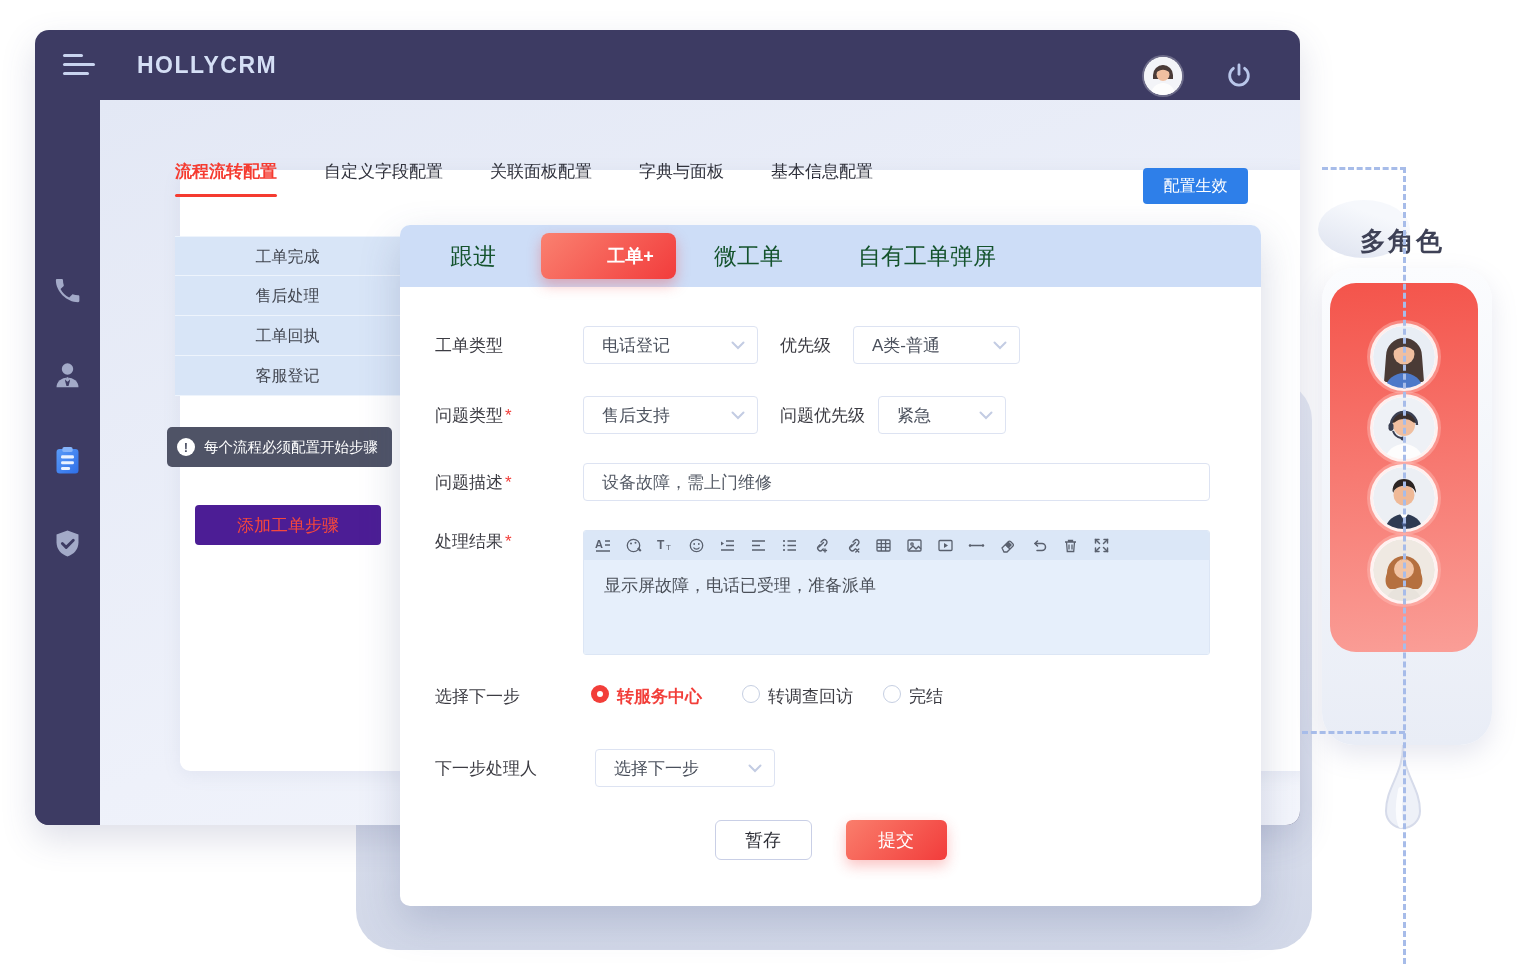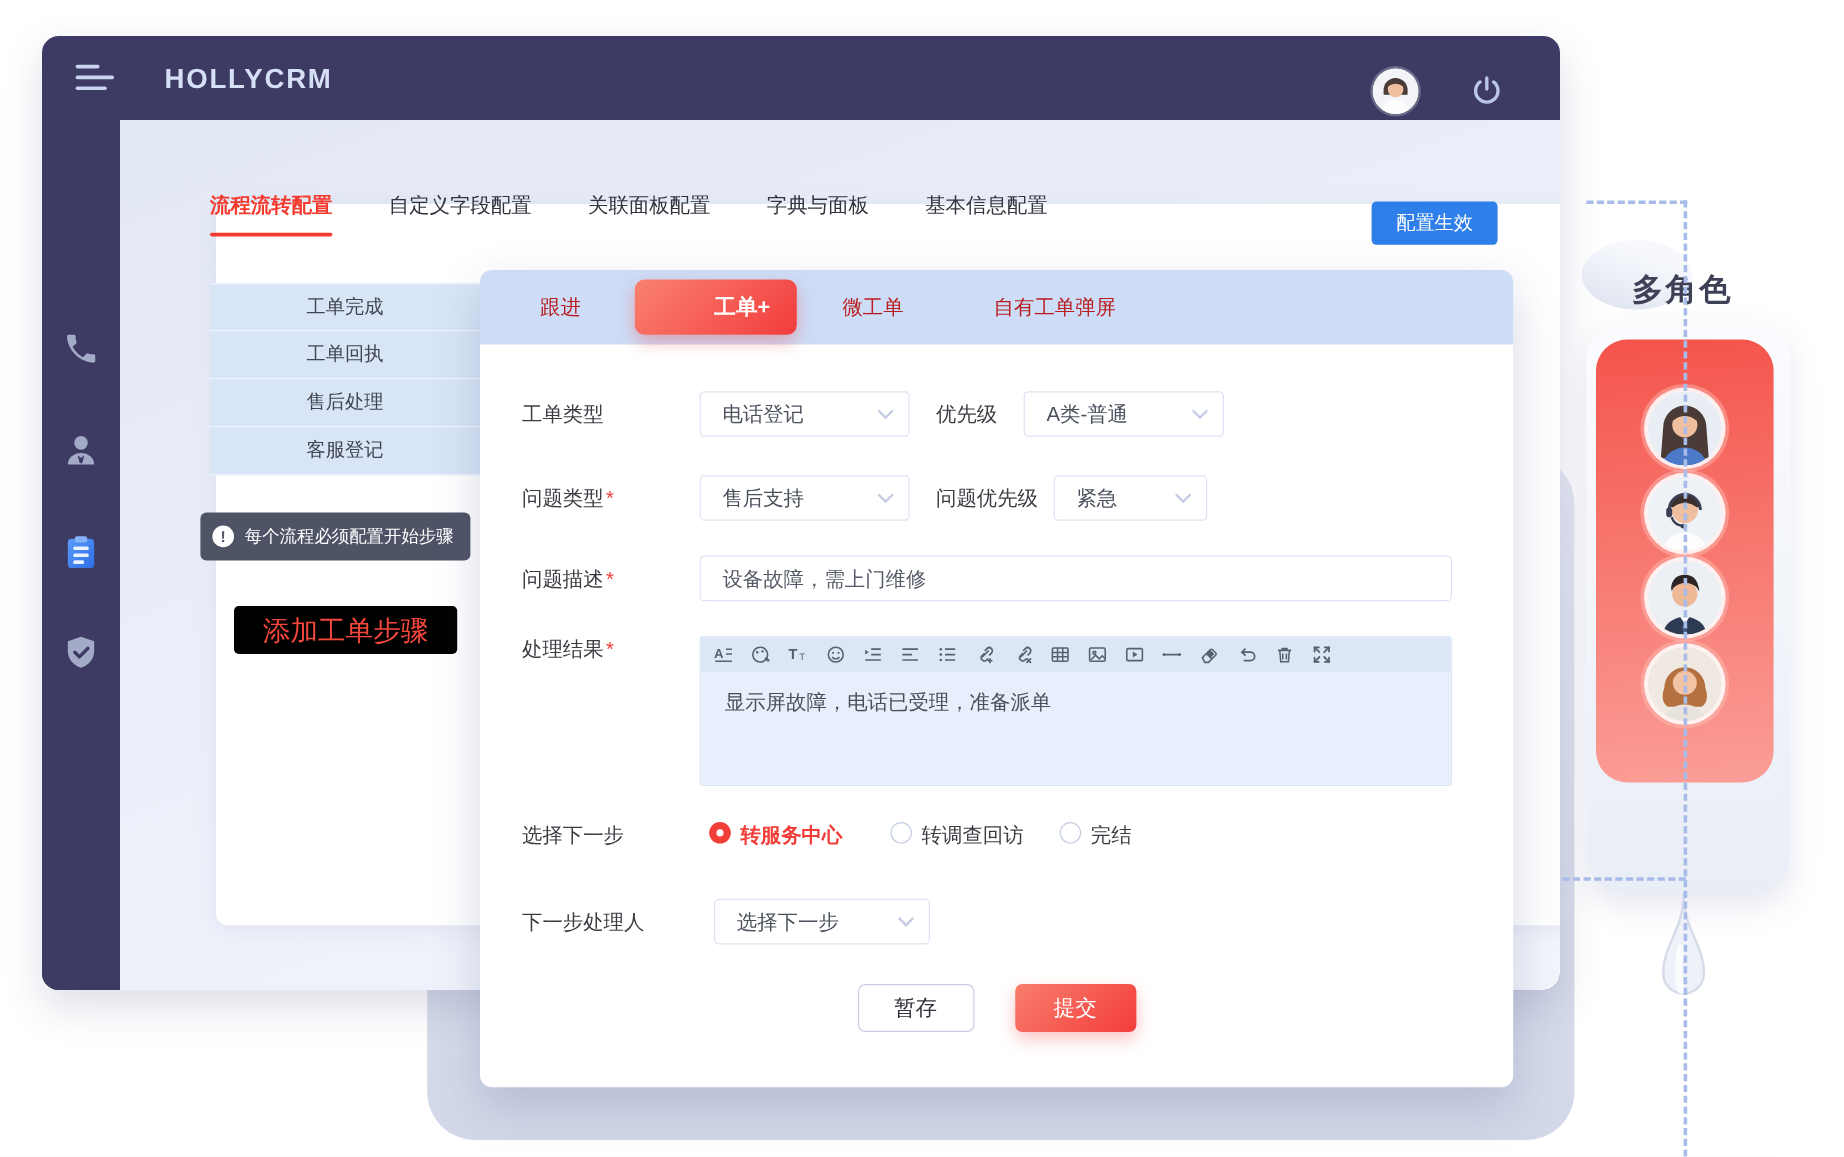--- a/index.html
+++ b/index.html
@@ -54,28 +54,28 @@
   .wf-item:first-child { border-top:1px solid #eef4fc; }
 
   
   .tip { position:absolute; left:167px; top:427px; height:40px; padding:0 14px 0 10px; z-index:3;
     background:#4f5366; border-radius:5px; display:flex; align-items:center; gap:9px; }
   .tip-ic { width:18px; height:18px; border-radius:50%; background:#fff; color:#4f5366;
     font-weight:bold; font-size:13px; display:flex; align-items:center; justify-content:center; }
   .tip-text { color:#fff; font-size:14.5px; white-space:nowrap; }
 
   .add-step { position:absolute; left:195px; top:505px; width:186px; height:40px; z-index:3;
-    background:#000000; color:#f5473c; font-size:23px; border:none; border-radius:4px; cursor:pointer; }
+    background:#4c1d95; color:#f5473c; font-size:17px; border:none; border-radius:4px; cursor:pointer; }
 
   
   .modal { position:absolute; left:400px; top:225px; width:861px; height:681px; z-index:5;
     background:#fff; border-radius:10px; box-shadow:0 16px 40px rgba(70,80,130,.22); }
   .modal-tabbar { position:absolute; left:0; top:0; right:0; height:62px; background:#cdddf7;
     border-radius:10px 10px 0 0; display:flex; align-items:center; }
-  .m-tab { font-size:17px; color:#b91c1c; cursor:pointer; white-space:nowrap; }
+  .m-tab { font-size:23px; color:#14532d; cursor:pointer; white-space:nowrap; }
   .m-tab-1 { margin-left:50px; }
   .m-tab-pill { margin-left:45px; width:135px; height:46px; border-radius:8px;
     background:linear-gradient(135deg,#fa8170 0%,#f23c3c 100%); color:#fff; font-weight:bold;
     font-size:18px; display:flex; align-items:center; justify-content:center; cursor:pointer;
     box-shadow:0 6px 14px rgba(242,60,60,.35);padding-left:44px; }
   .m-tab-3 { margin-left:38px; }
   .m-tab-4 { margin-left:75px; }
 
   
   .frow { position:absolute; left:35px; display:flex; align-items:center; }
@@ -210,22 +210,22 @@
     <div class="nav-tab active">流程流转配置</div>
     <div class="nav-tab">自定义字段配置</div>
     <div class="nav-tab">关联面板配置</div>
     <div class="nav-tab">字典与面板</div>
     <div class="nav-tab">基本信息配置</div>
   </div>
   <button class="apply-btn">配置生效</button>
 
   <div class="wf-list">
     <div class="wf-item">工单完成</div>
+    <div class="wf-item">售后处理</div>
     <div class="wf-item">工单回执</div>
-    <div class="wf-item">售后处理</div>
     <div class="wf-item">客服登记</div>
   </div>
 
   <div class="tip">
     <span class="tip-ic">!</span>
     <span class="tip-text">每个流程必须配置开始步骤</span>
   </div>
 
   <button class="add-step">添加工单步骤</button>
 

